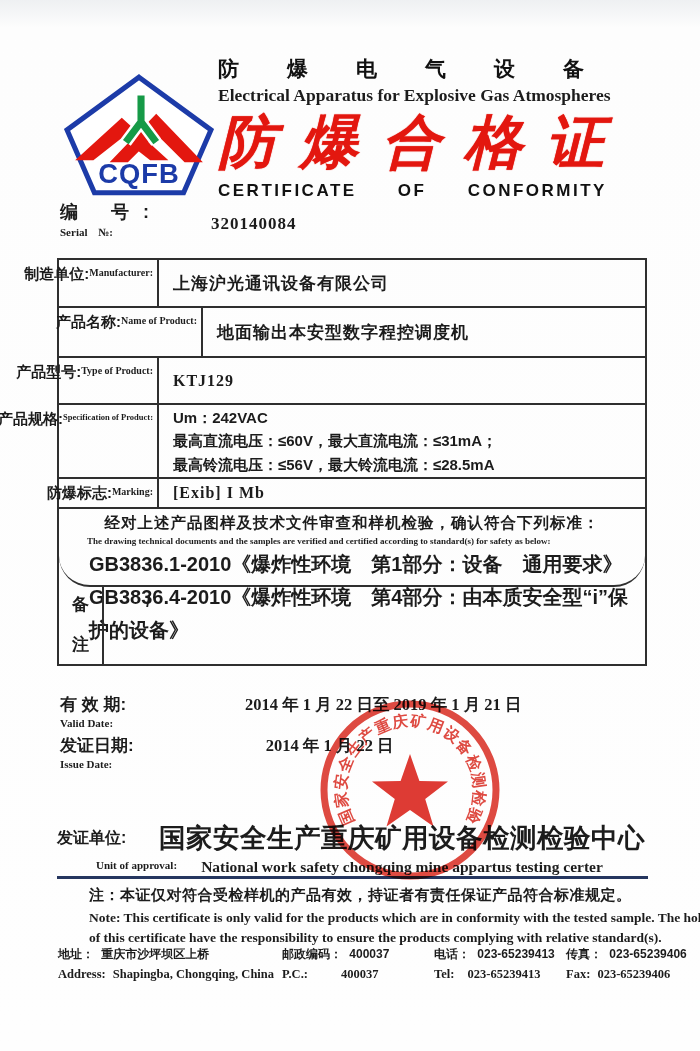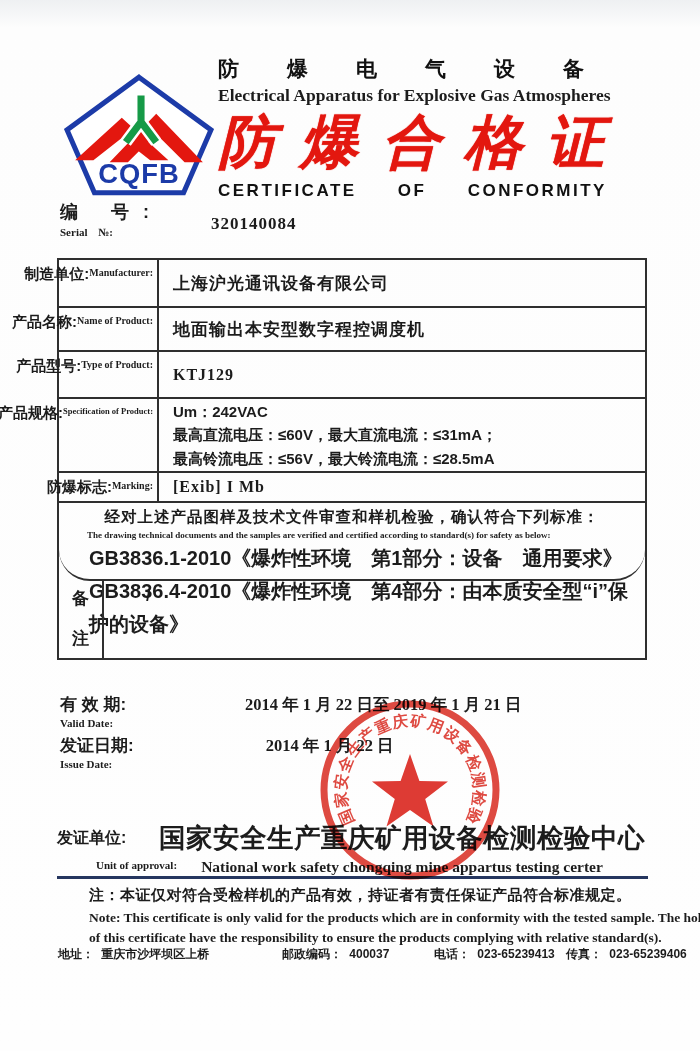--- a/index.html
+++ b/index.html
@@ -37,21 +37,21 @@
   .row:last-child{border-bottom:none;}
   .cell-lab{width:100px;min-width:100px;border-right:2px solid var(--line);padding:5px 4px 3px 6px;
             display:flex;justify-content:flex-end;}
   .cell-lab .cn{font-size:15px;font-weight:bold;white-space:nowrap;}
   .cell-lab .en{font-family:"Liberation Serif",serif;font-size:10px;font-weight:bold;margin-top:2px;white-space:nowrap;}
   .cell-lab .en.small{font-size:8.5px;}
   .cell-val{flex:1;padding:4px 8px 4px 14px;display:flex;flex-direction:column;justify-content:center;}
   .v-big{font-size:17px;font-weight:bold;letter-spacing:1px;}
   .v-mono{font-family:"Liberation Serif",serif;font-size:16px;font-weight:bold;letter-spacing:1px;}
   .v-line{font-size:15px;font-weight:bold;line-height:1.55;}
-  .r1{height:48px;}.r2{height:44px;}.r3{height:47px;}.r4{height:74px;}.r5{height:30px;}
+  .r1{height:48px;}.r2{height:50px;padding-left:44px;}.r3{height:47px;}.r4{height:74px;}.r5{height:30px;}
   .r6{height:78px;display:block;padding:4px 6px;border-radius:31px;}
   .r7{height:77px;}
   .std-cn{font-size:15.5px;font-weight:bold;text-align:center;letter-spacing:1px;}
   .std-en{font-family:"Liberation Serif",serif;font-size:9px;font-weight:bold;margin:2px 0 2px 22px;}
   .std-item{font-size:20px;font-weight:bold;margin-left:24px;line-height:1.65;}
   .remark-lab{width:45px;min-width:45px;border-right:2px solid var(--line);
               display:flex;flex-direction:column;justify-content:space-between;align-items:center;padding:6px 0 8px;}
   .remark-lab span{font-size:17px;font-weight:bold;}
   .remark-val{flex:1;padding:6px 0 0 42px;font-size:16px;font-weight:bold;}
   
@@ -246,15 +246,33 @@
       </div>
       <div class="c-cell">
         <span class="c-l">电话：</span>
         <span class="c-v">023-65239413</span>
       </div>
       <div class="c-cell">
         <span class="c-l">传真：</span>
         <span class="c-v">023-65239406</span>
       </div>
     </div>
+    <div class="c-row en">
+      <div class="c-cell">
+        <span class="c-l">Address:</span>
+        <span class="c-v">Shapingba, Chongqing, China</span>
+      </div>
+      <div class="c-cell">
+        <span class="c-l">P.C.:</span>
+        <span class="c-v pc-v">400037</span>
+      </div>
+      <div class="c-cell">
+        <span class="c-l">Tel:</span>
+        <span class="c-v tel-v">023-65239413</span>
+      </div>
+      <div class="c-cell">
+        <span class="c-l">Fax:</span>
+        <span class="c-v">023-65239406</span>
+      </div>
+    </div>
   </div>
 
 </div>
 
 </body></html>

